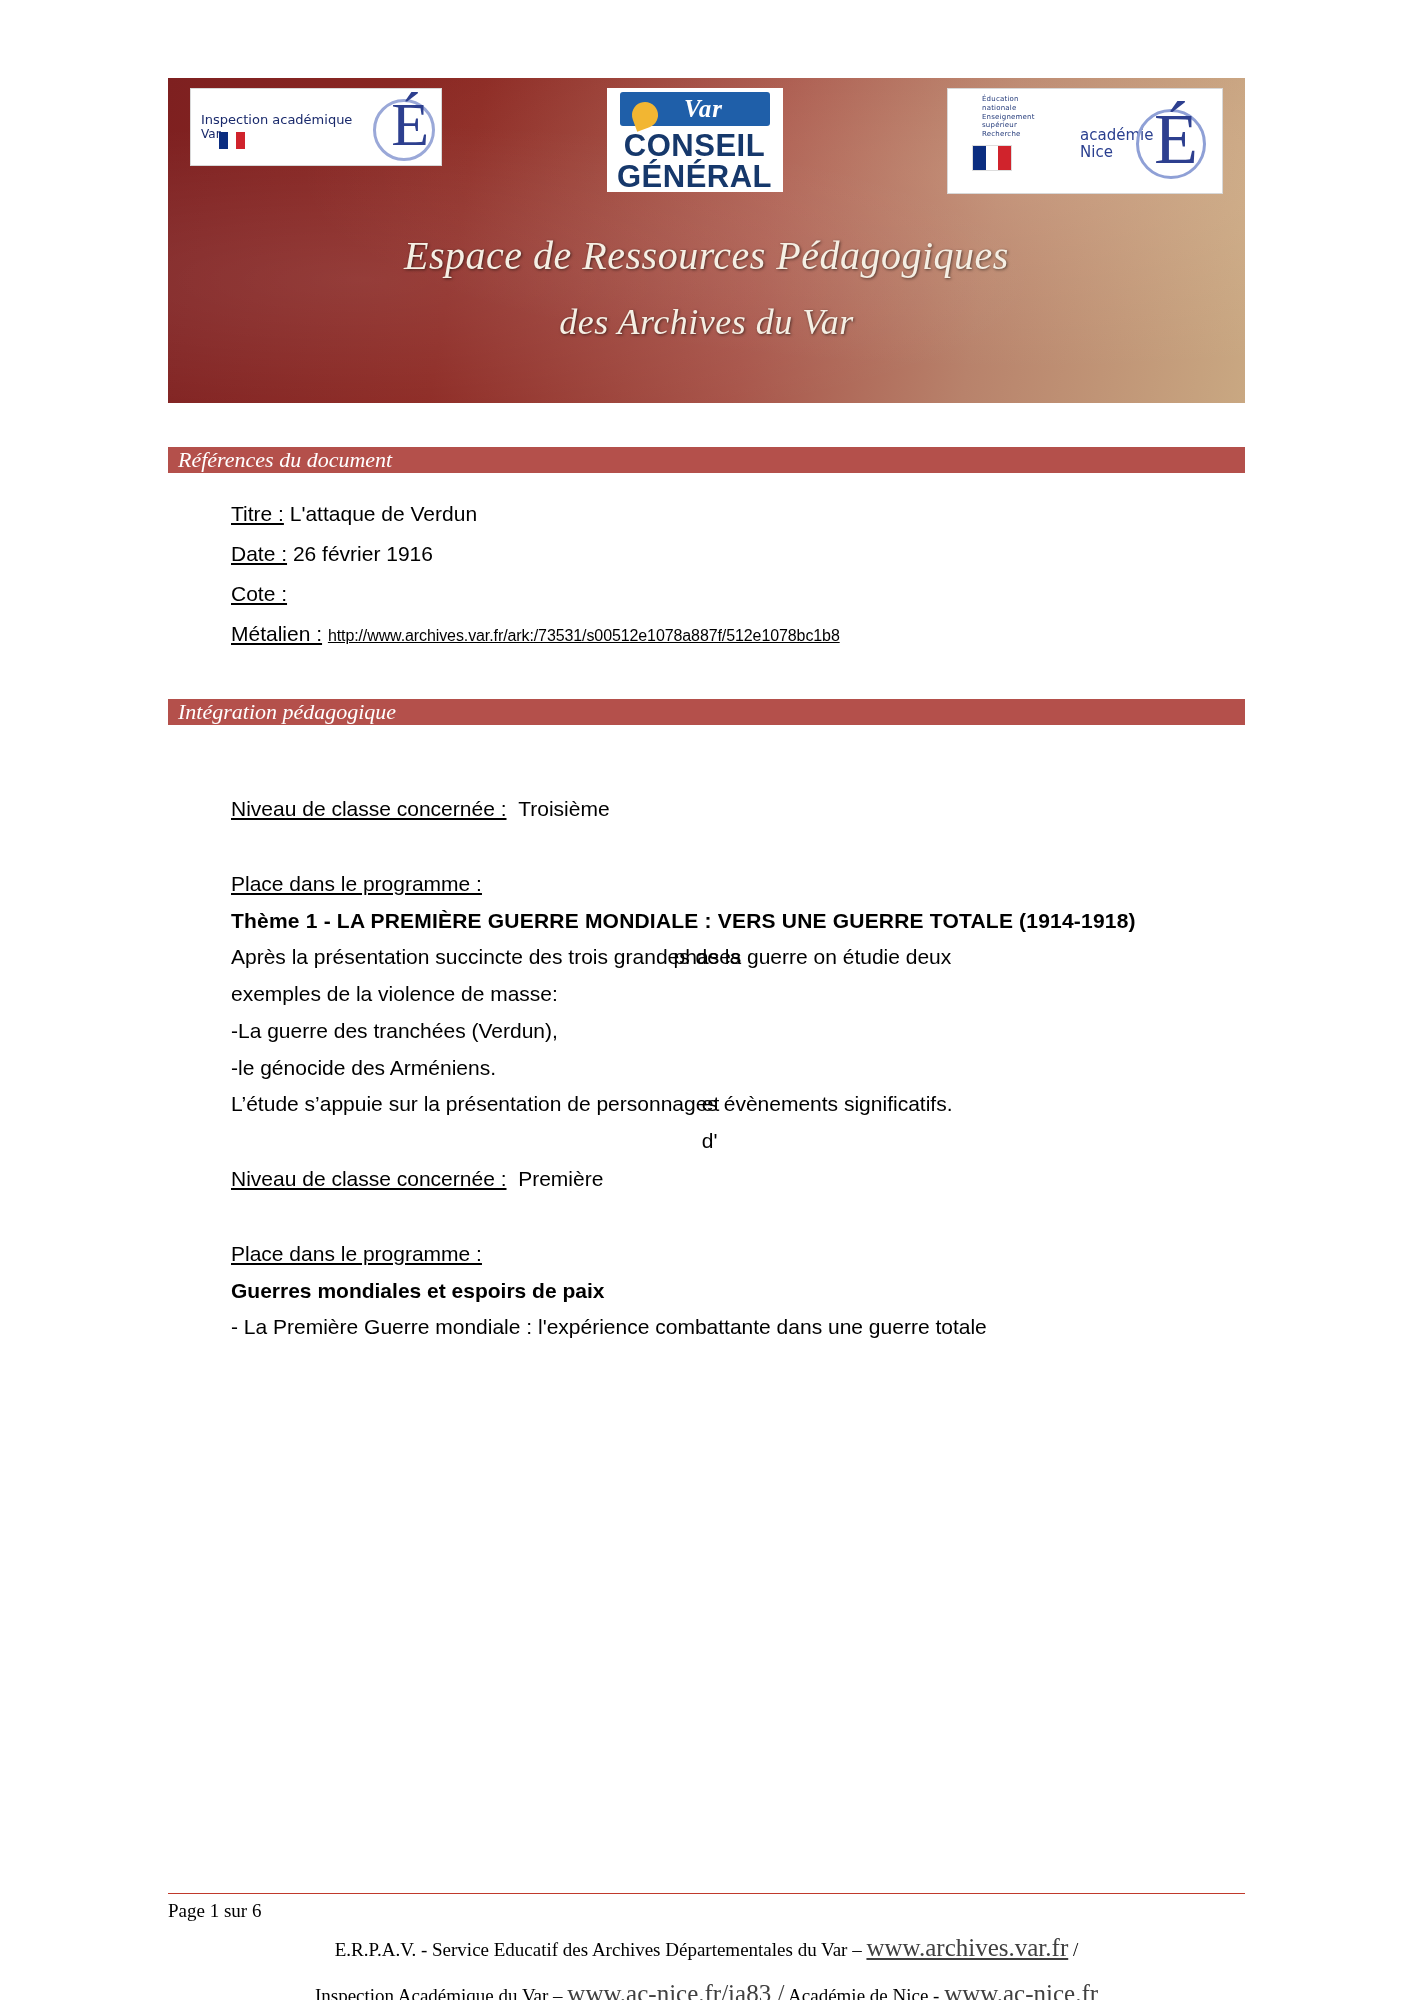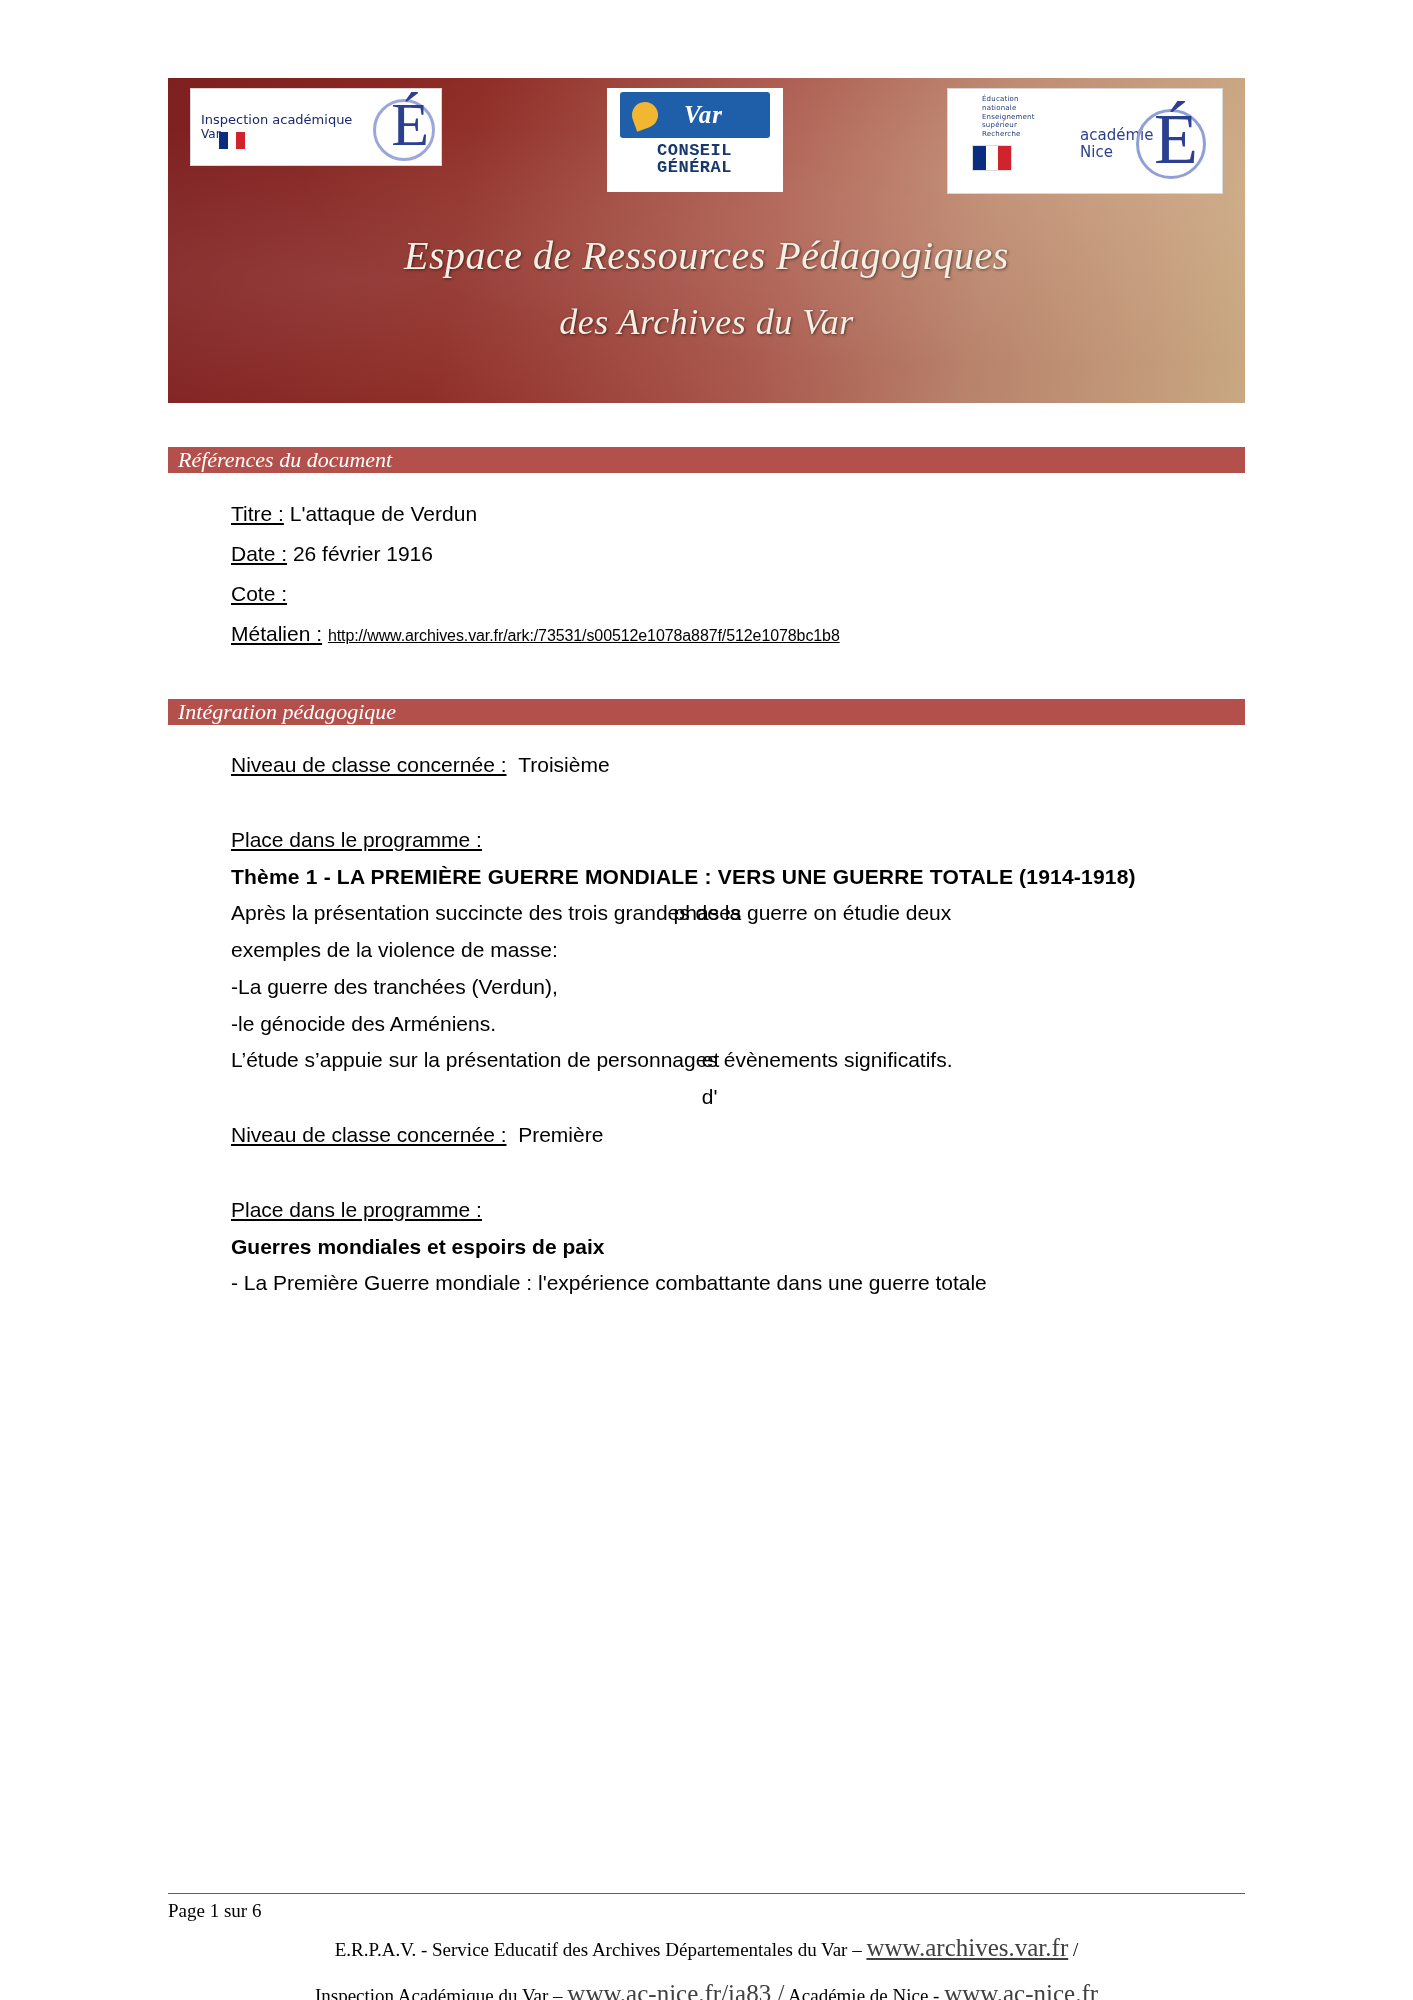--- a/index.html
+++ b/index.html
@@ -132,24 +132,24 @@
     position: absolute;
     left: 12px;
     top: 10px;
     width: 26px;
     height: 26px;
     background: #f2b632;
     border-radius: 50% 50% 50% 0;
     transform: rotate(-20deg);
   }
   .cg-text {
-    font-family: Liberation Mono, monospace;
+    font-family: Liberation Sans, sans-serif;
     font-weight: bold;
     color: #16386b;
-    font-size: 17px;
+    font-size: 31px;
     line-height: 1.0;
     text-align: center;
     margin-top: 4px;
     letter-spacing: 0.5px;
   }
 
   .logo-acn {
     width: 276px;
     height: 106px;
     position: relative;
@@ -252,21 +252,21 @@
     white-space: nowrap;
   }
   .u { text-decoration: underline; }
   .url {
     font-size: 16px;
     text-decoration: underline;
     letter-spacing: -0.1px;
   }
 
   .integ {
-    margin-top: 22px;
+    margin-top: 66px;
     font-size: 21px;
     line-height: 1.75;
   }
   .integ .gap-lg { height: 38px; }
   .bold { font-weight: bold; }
   .justify {
     text-align: justify;
     max-width: 1010px;
   }
   .theme-title {

